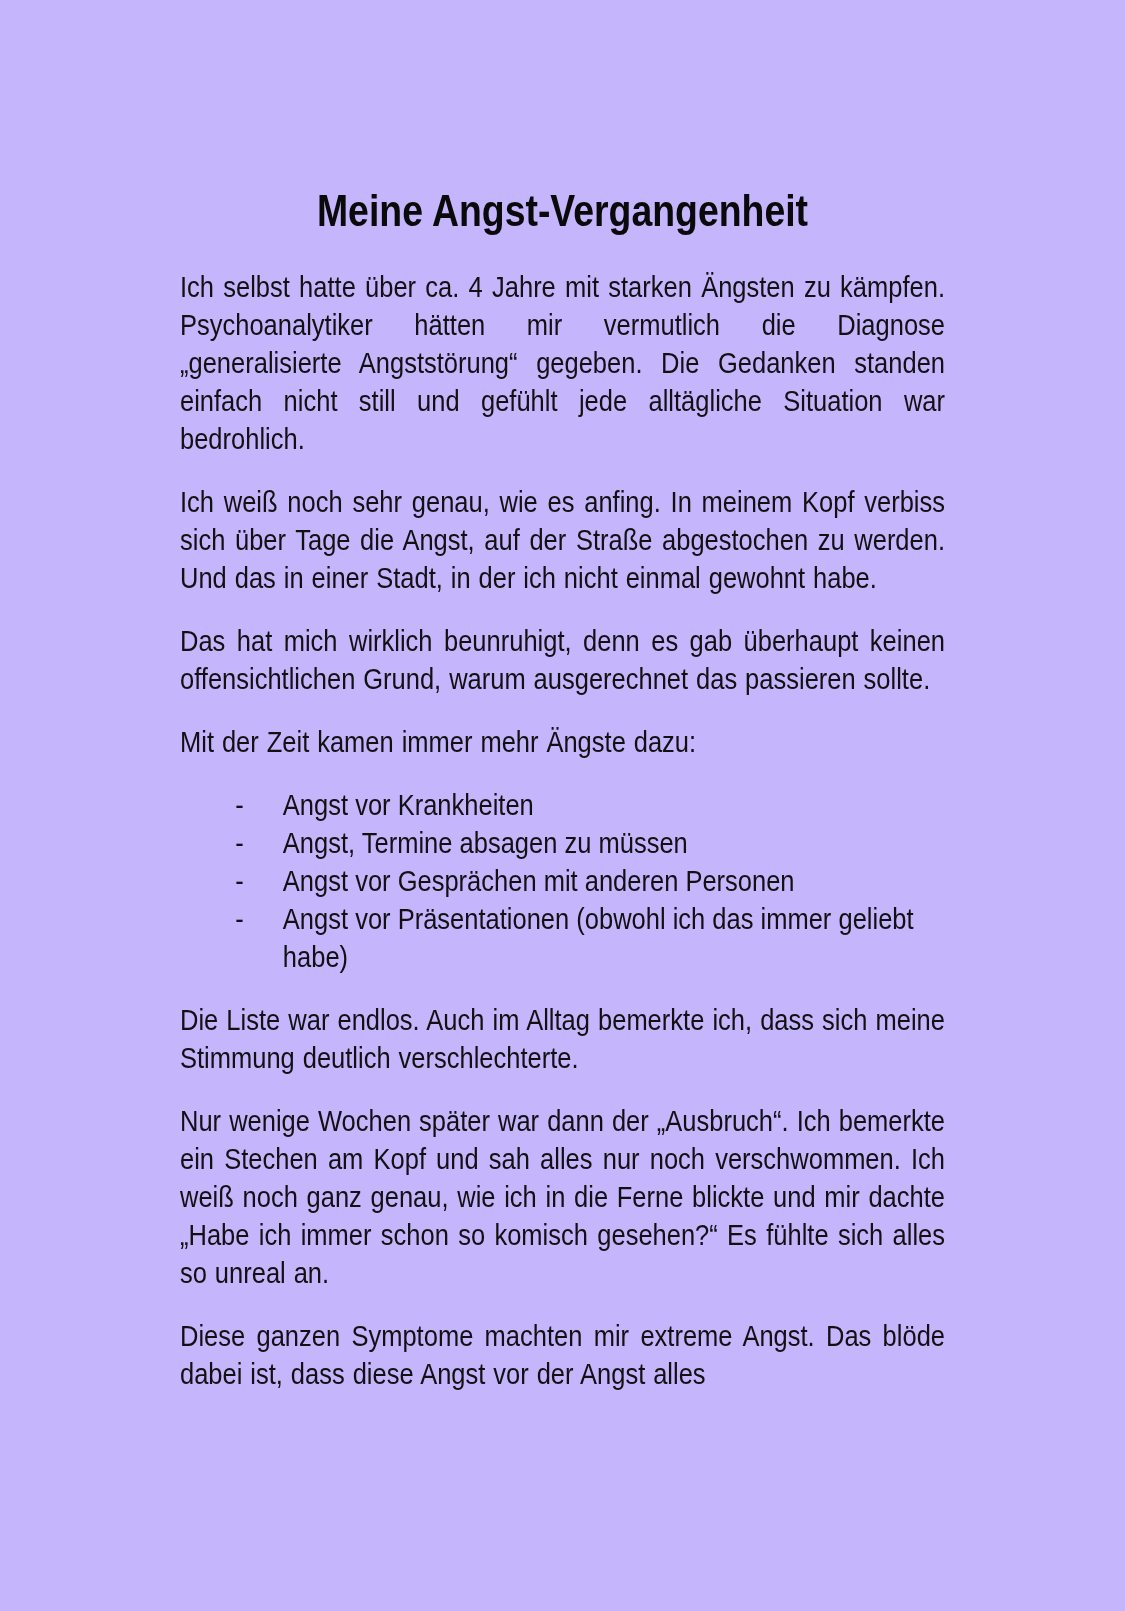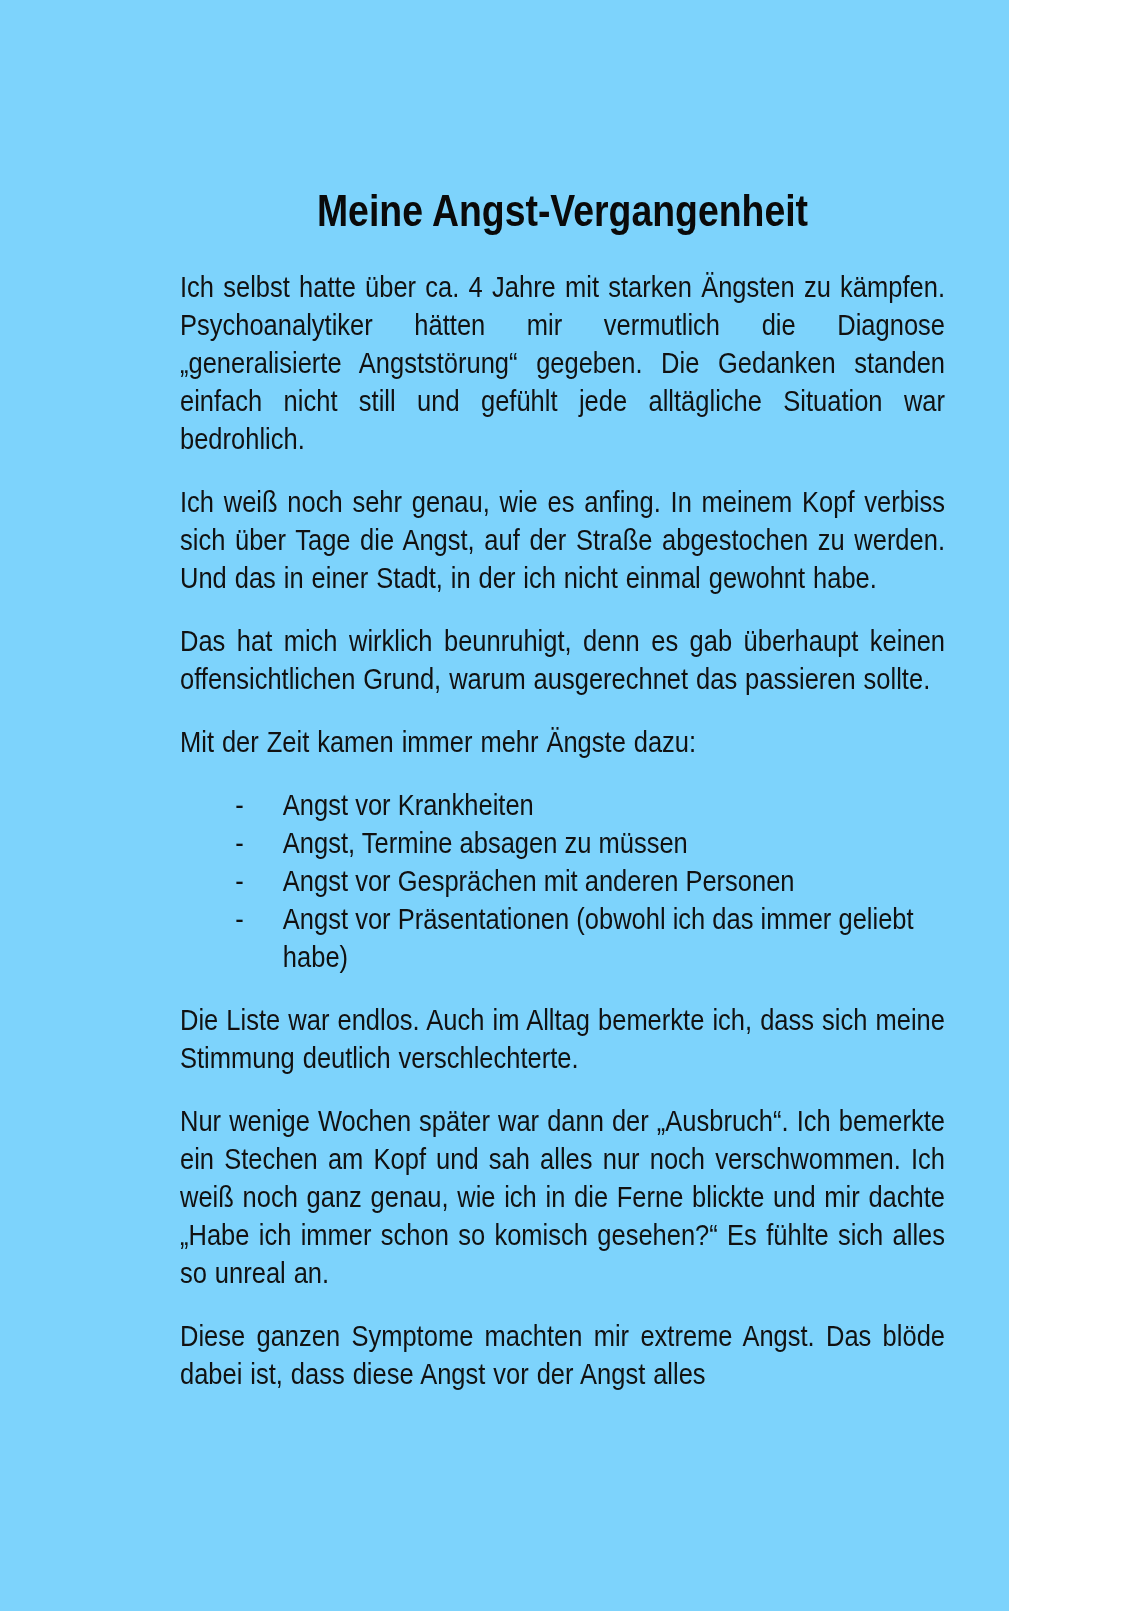--- a/index.html
+++ b/index.html
@@ -9,23 +9,23 @@
   }
   body {
     width: 1125px;
     height: 1611px;
     overflow: hidden;
     font-family: "Liberation Sans", "DejaVu Sans", sans-serif;
     color: #111111;
   }
   .page {
     position: relative;
-    width: 1009px;
+    width: 1125px;
     height: 1611px;
-    background: #7dd3fc;
+    background: #c4b5fd;
   }
   
   .content {
     position: absolute;
     left: 180px;
     top: 186px;
     width: 900px;
     transform: scaleX(0.85);
     transform-origin: left top;
   }

